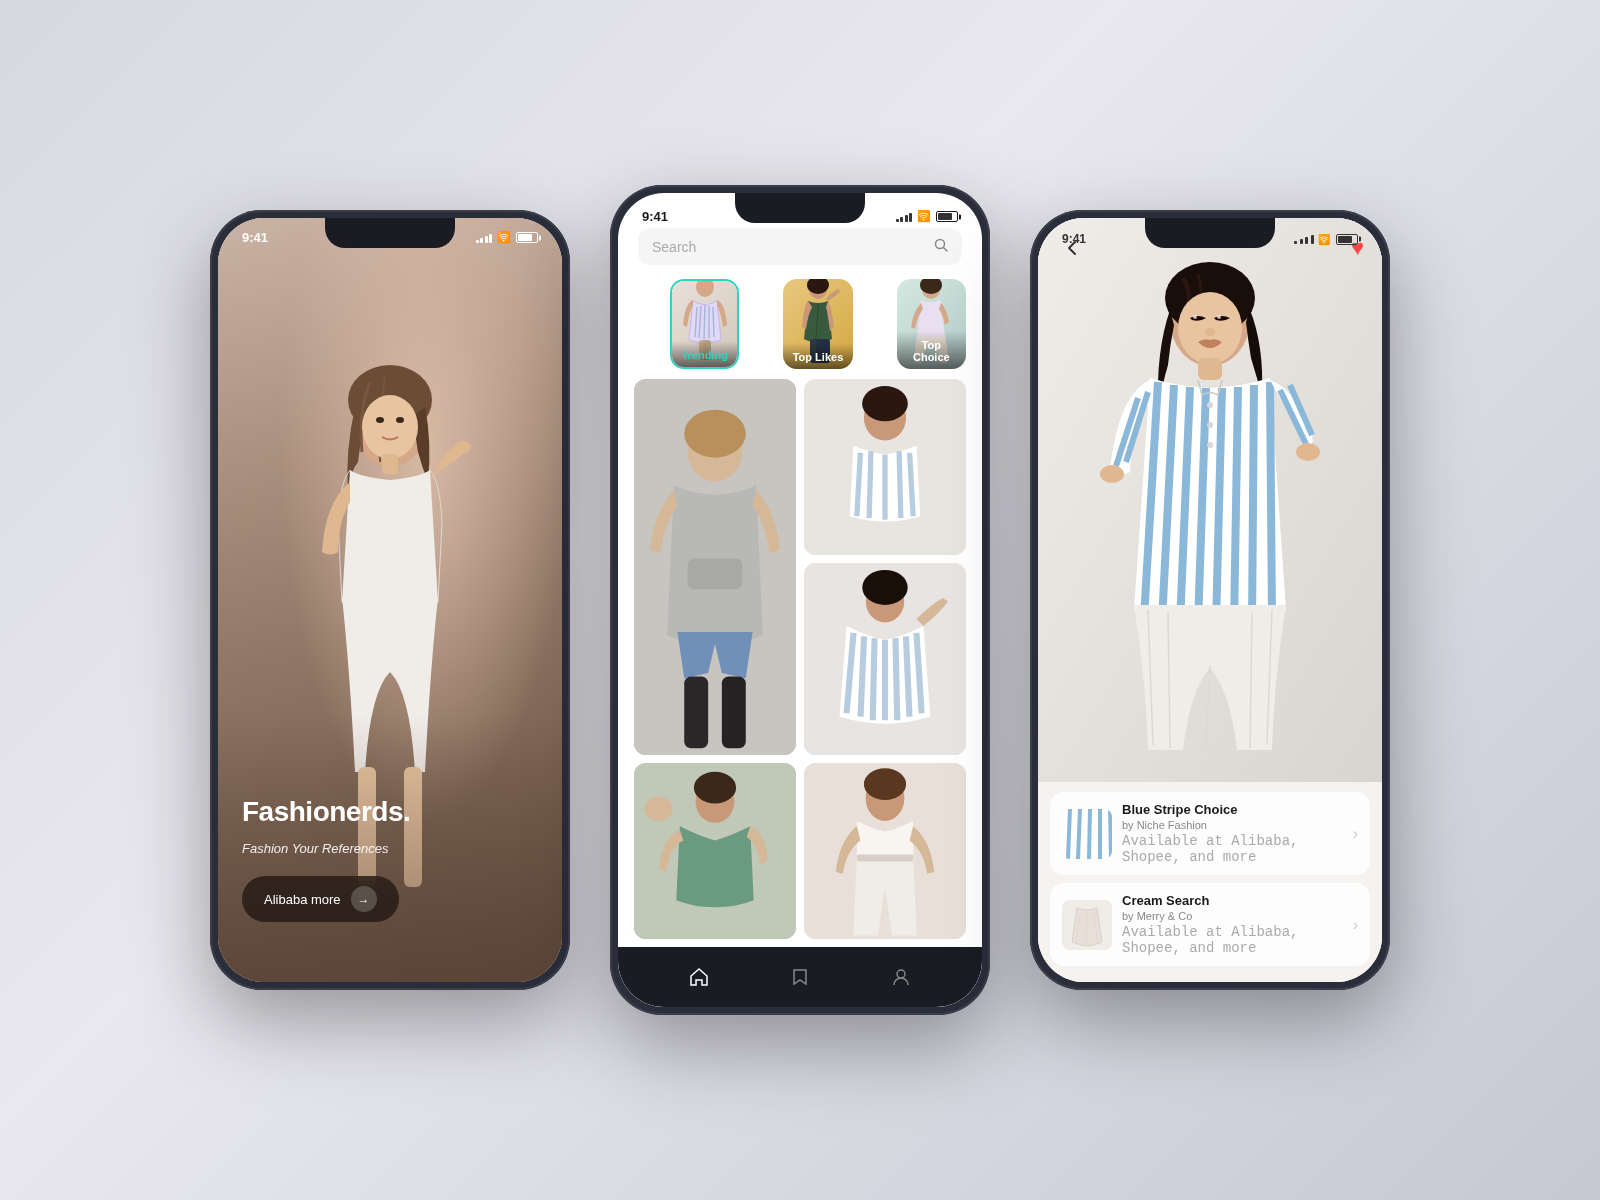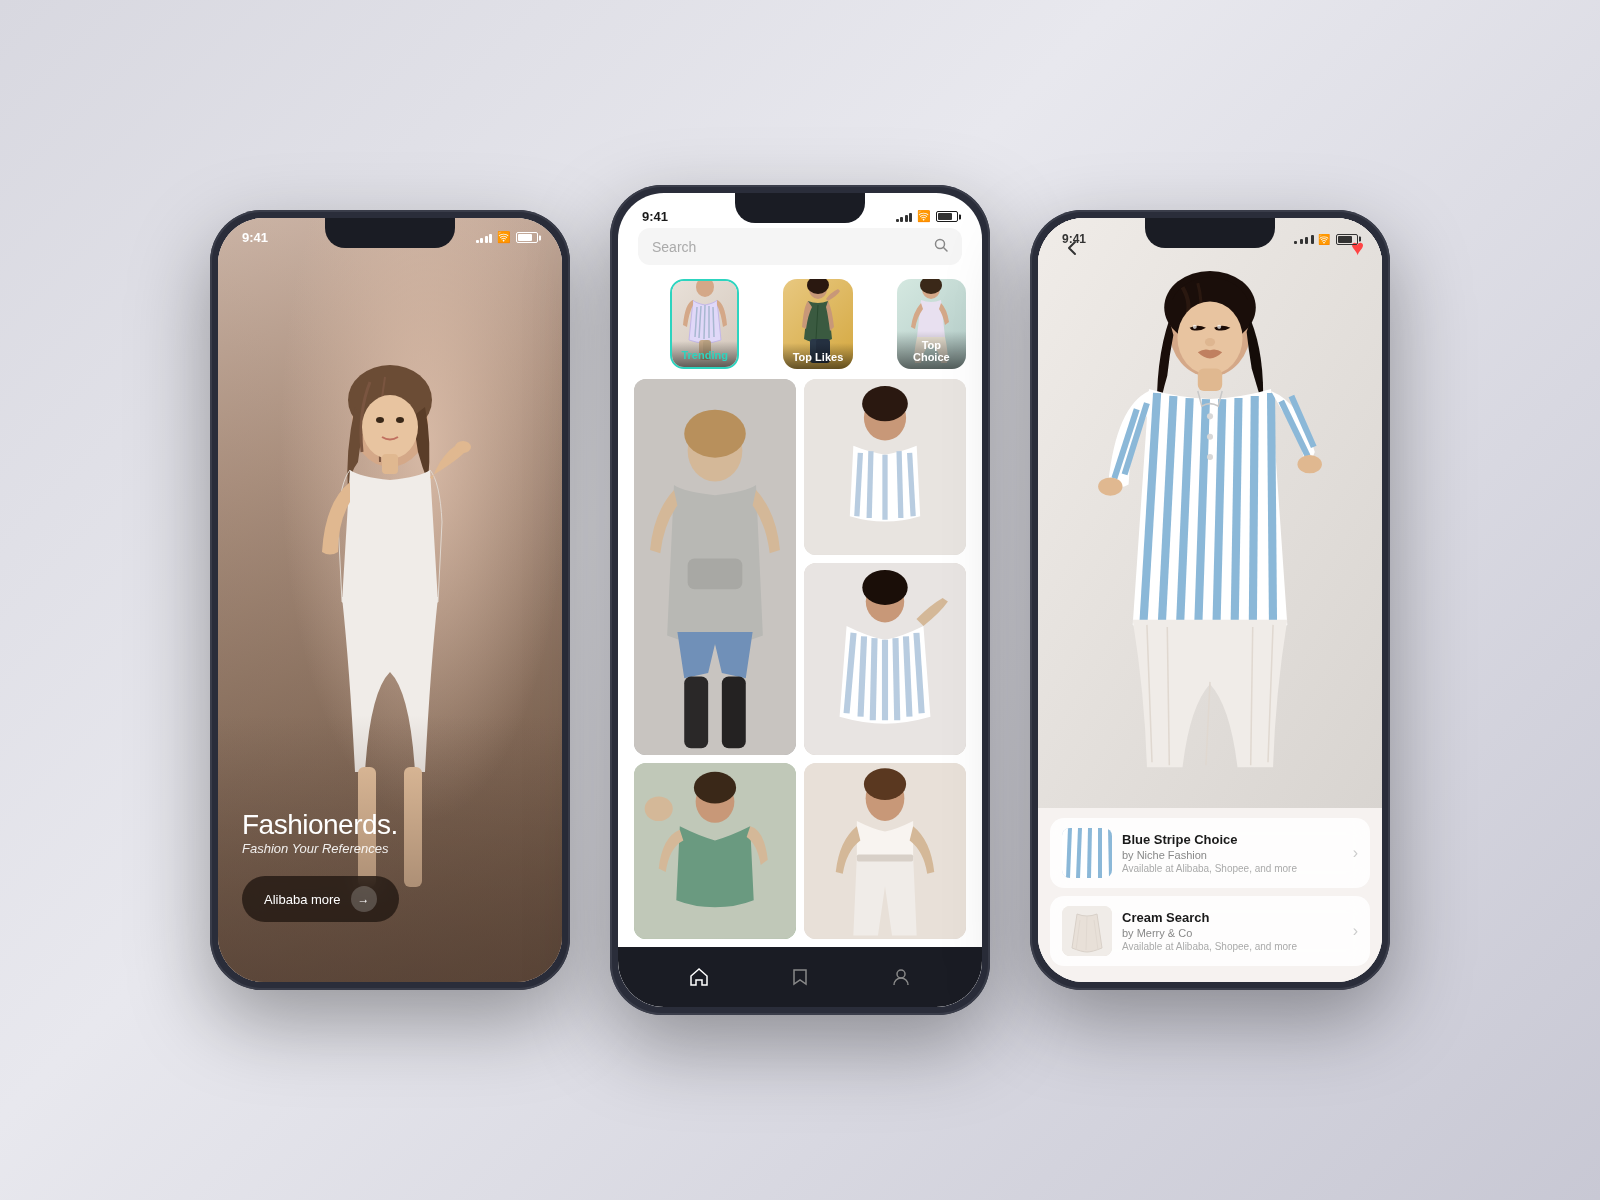--- a/index.html
+++ b/index.html
@@ -153,23 +153,23 @@
       position: absolute;
       bottom: 60px;
       left: 0;
       right: 0;
       padding: 0 24px;
       color: white;
     }
 
     .splash-title {
       font-size: 28px;
-      font-weight: 400;
+      font-weight: 700;
       letter-spacing: -0.5px;
-      margin-bottom: 0;
+      margin-bottom: 13px;
     }
 
     .splash-subtitle {
       font-size: 13px;
       font-style: italic;
       font-weight: 400;
       opacity: 0.9;
       margin-bottom: 20px;
     }
 
@@ -481,22 +481,23 @@
       margin-bottom: 2px;
     }
 
     .product-brand {
       font-size: 11px;
       color: #888;
       margin-bottom: 2px;
     }
 
     .product-avail {
-      font-size: 10px;
+      font-size: 14px;
       color: #aaa;
+      font-family: Liberation Mono, monospace;
     }
 
     .product-chevron {
       color: #ccc;
       font-size: 16px;
     }
 
     
     .phone-3 .status-bar {
       color: #333;

